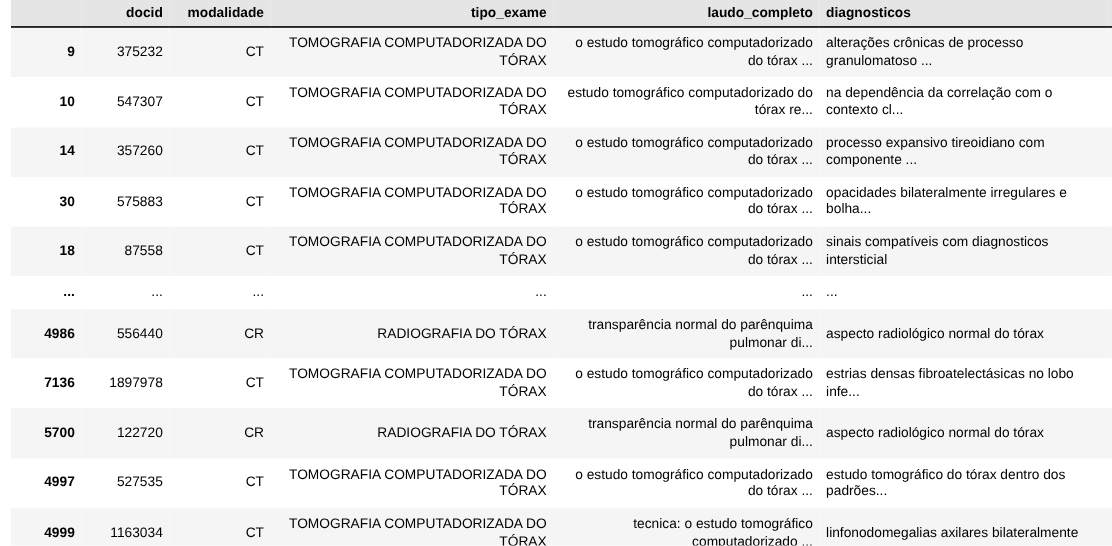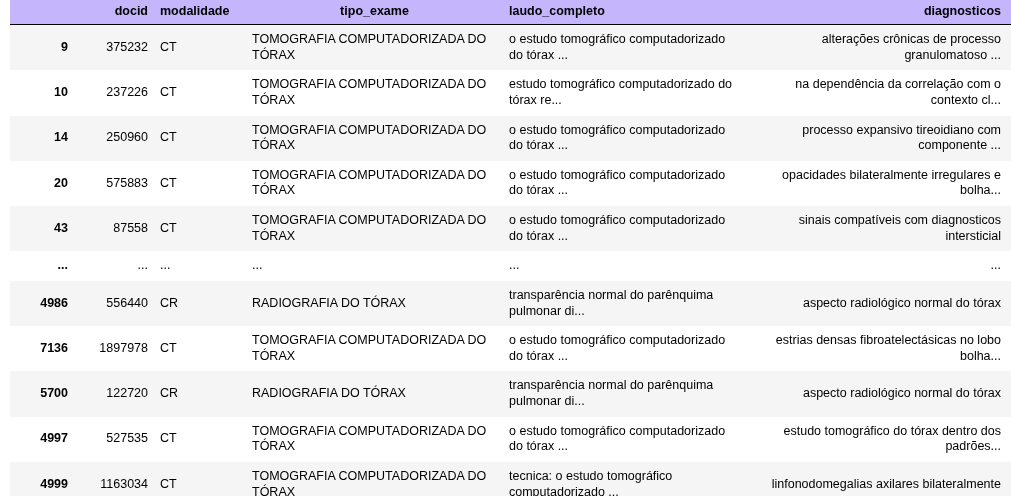--- a/index.html
+++ b/index.html
@@ -23,41 +23,41 @@
     border-collapse: collapse;
     width: 991px;
     font-size: 12.5px;
     table-layout: fixed;
   }
   table.df thead th {
     border-bottom: 1px solid #000000;
     font-weight: bold;
     padding: 4px 6px 6px 6px;
     vertical-align: bottom;
-    background: #c4b5fd;
+    background: #e5e5e5;
     white-space: nowrap;
   }
   table.df tbody td {
     padding: 7px 6px;
     vertical-align: middle;
     line-height: 1.25;
   }
   tbody tr.odd td {
     background: #f5f5f5;
   }
   tbody tr.even td {
     background: #ffffff;
   }
   
   .c-index { width: 52px;  text-align: right; font-weight: bold; }
   .c-docid { width: 68px;  text-align: right; }
-  .c-mod   { width: 80px;  text-align: left; margin-top: 31px; }
-  .c-exame { width: 245px; }
-  .c-laudo { width: 230px; text-align: left; }
-  .c-diag  { width: 250px; text-align: right; }
+  .c-mod   { width: 80px;  text-align: right; margin-top: 31px; }
+  .c-exame { width: 245px; text-align: right; }
+  .c-laudo { width: 230px; text-align: right; }
+  .c-diag  { width: 250px; text-align: left; }
   .c-label { width: 66px;  text-align: right; }
 
   thead th.c-index { text-align: right; }
   .ellipsis-row td { color: #000000; }
 </style>
 </head>
 <body>
 
 <div class="wrap">
   <table class="df">
@@ -77,47 +77,47 @@
         <td class="c-index">9</td>
         <td class="c-docid">375232</td>
         <td class="c-mod">CT</td>
         <td class="c-exame">TOMOGRAFIA COMPUTADORIZADA DO TÓRAX</td>
         <td class="c-laudo">o estudo tomográfico computadorizado do tórax ...</td>
         <td class="c-diag">alterações crônicas de processo granulomatoso ...</td>
         <td class="c-label">PATOLOGIA</td>
       </tr>
       <tr class="even">
         <td class="c-index">10</td>
-        <td class="c-docid">237226</td>
+        <td class="c-docid">547307</td>
         <td class="c-mod">CT</td>
         <td class="c-exame">TOMOGRAFIA COMPUTADORIZADA DO TÓRAX</td>
         <td class="c-laudo">estudo tomográfico computadorizado do tórax re...</td>
         <td class="c-diag">na dependência da correlação com o contexto cl...</td>
         <td class="c-label">PATOLOGIA</td>
       </tr>
       <tr class="odd">
         <td class="c-index">14</td>
-        <td class="c-docid">250960</td>
+        <td class="c-docid">357260</td>
         <td class="c-mod">CT</td>
         <td class="c-exame">TOMOGRAFIA COMPUTADORIZADA DO TÓRAX</td>
         <td class="c-laudo">o estudo tomográfico computadorizado do tórax ...</td>
         <td class="c-diag">processo expansivo tireoidiano com componente ...</td>
         <td class="c-label">PATOLOGIA</td>
       </tr>
       <tr class="even">
-        <td class="c-index">20</td>
+        <td class="c-index">30</td>
         <td class="c-docid">575883</td>
         <td class="c-mod">CT</td>
         <td class="c-exame">TOMOGRAFIA COMPUTADORIZADA DO TÓRAX</td>
         <td class="c-laudo">o estudo tomográfico computadorizado do tórax ...</td>
         <td class="c-diag">opacidades bilateralmente irregulares e bolha...</td>
         <td class="c-label">PATOLOGIA</td>
       </tr>
       <tr class="odd">
-        <td class="c-index">43</td>
+        <td class="c-index">18</td>
         <td class="c-docid">87558</td>
         <td class="c-mod">CT</td>
         <td class="c-exame">TOMOGRAFIA COMPUTADORIZADA DO TÓRAX</td>
         <td class="c-laudo">o estudo tomográfico computadorizado do tórax ...</td>
         <td class="c-diag">sinais compatíveis com diagnosticos intersticial</td>
         <td class="c-label">PATOLOGIA</td>
       </tr>
       <tr class="even ellipsis-row">
         <td class="c-index">...</td>
         <td class="c-docid">...</td>
@@ -135,21 +135,21 @@
         <td class="c-laudo">transparência normal do parênquima pulmonar di...</td>
         <td class="c-diag">aspecto radiológico normal do tórax</td>
         <td class="c-label">NORMAL</td>
       </tr>
       <tr class="even">
         <td class="c-index">7136</td>
         <td class="c-docid">1897978</td>
         <td class="c-mod">CT</td>
         <td class="c-exame">TOMOGRAFIA COMPUTADORIZADA DO TÓRAX</td>
         <td class="c-laudo">o estudo tomográfico computadorizado do tórax ...</td>
-        <td class="c-diag">estrias densas fibroatelectásicas no lobo bolha...</td>
+        <td class="c-diag">estrias densas fibroatelectásicas no lobo infe...</td>
         <td class="c-label">PATOLOGIA</td>
       </tr>
       <tr class="odd">
         <td class="c-index">5700</td>
         <td class="c-docid">122720</td>
         <td class="c-mod">CR</td>
         <td class="c-exame">RADIOGRAFIA DO TÓRAX</td>
         <td class="c-laudo">transparência normal do parênquima pulmonar di...</td>
         <td class="c-diag">aspecto radiológico normal do tórax</td>
         <td class="c-label">NORMAL</td>

